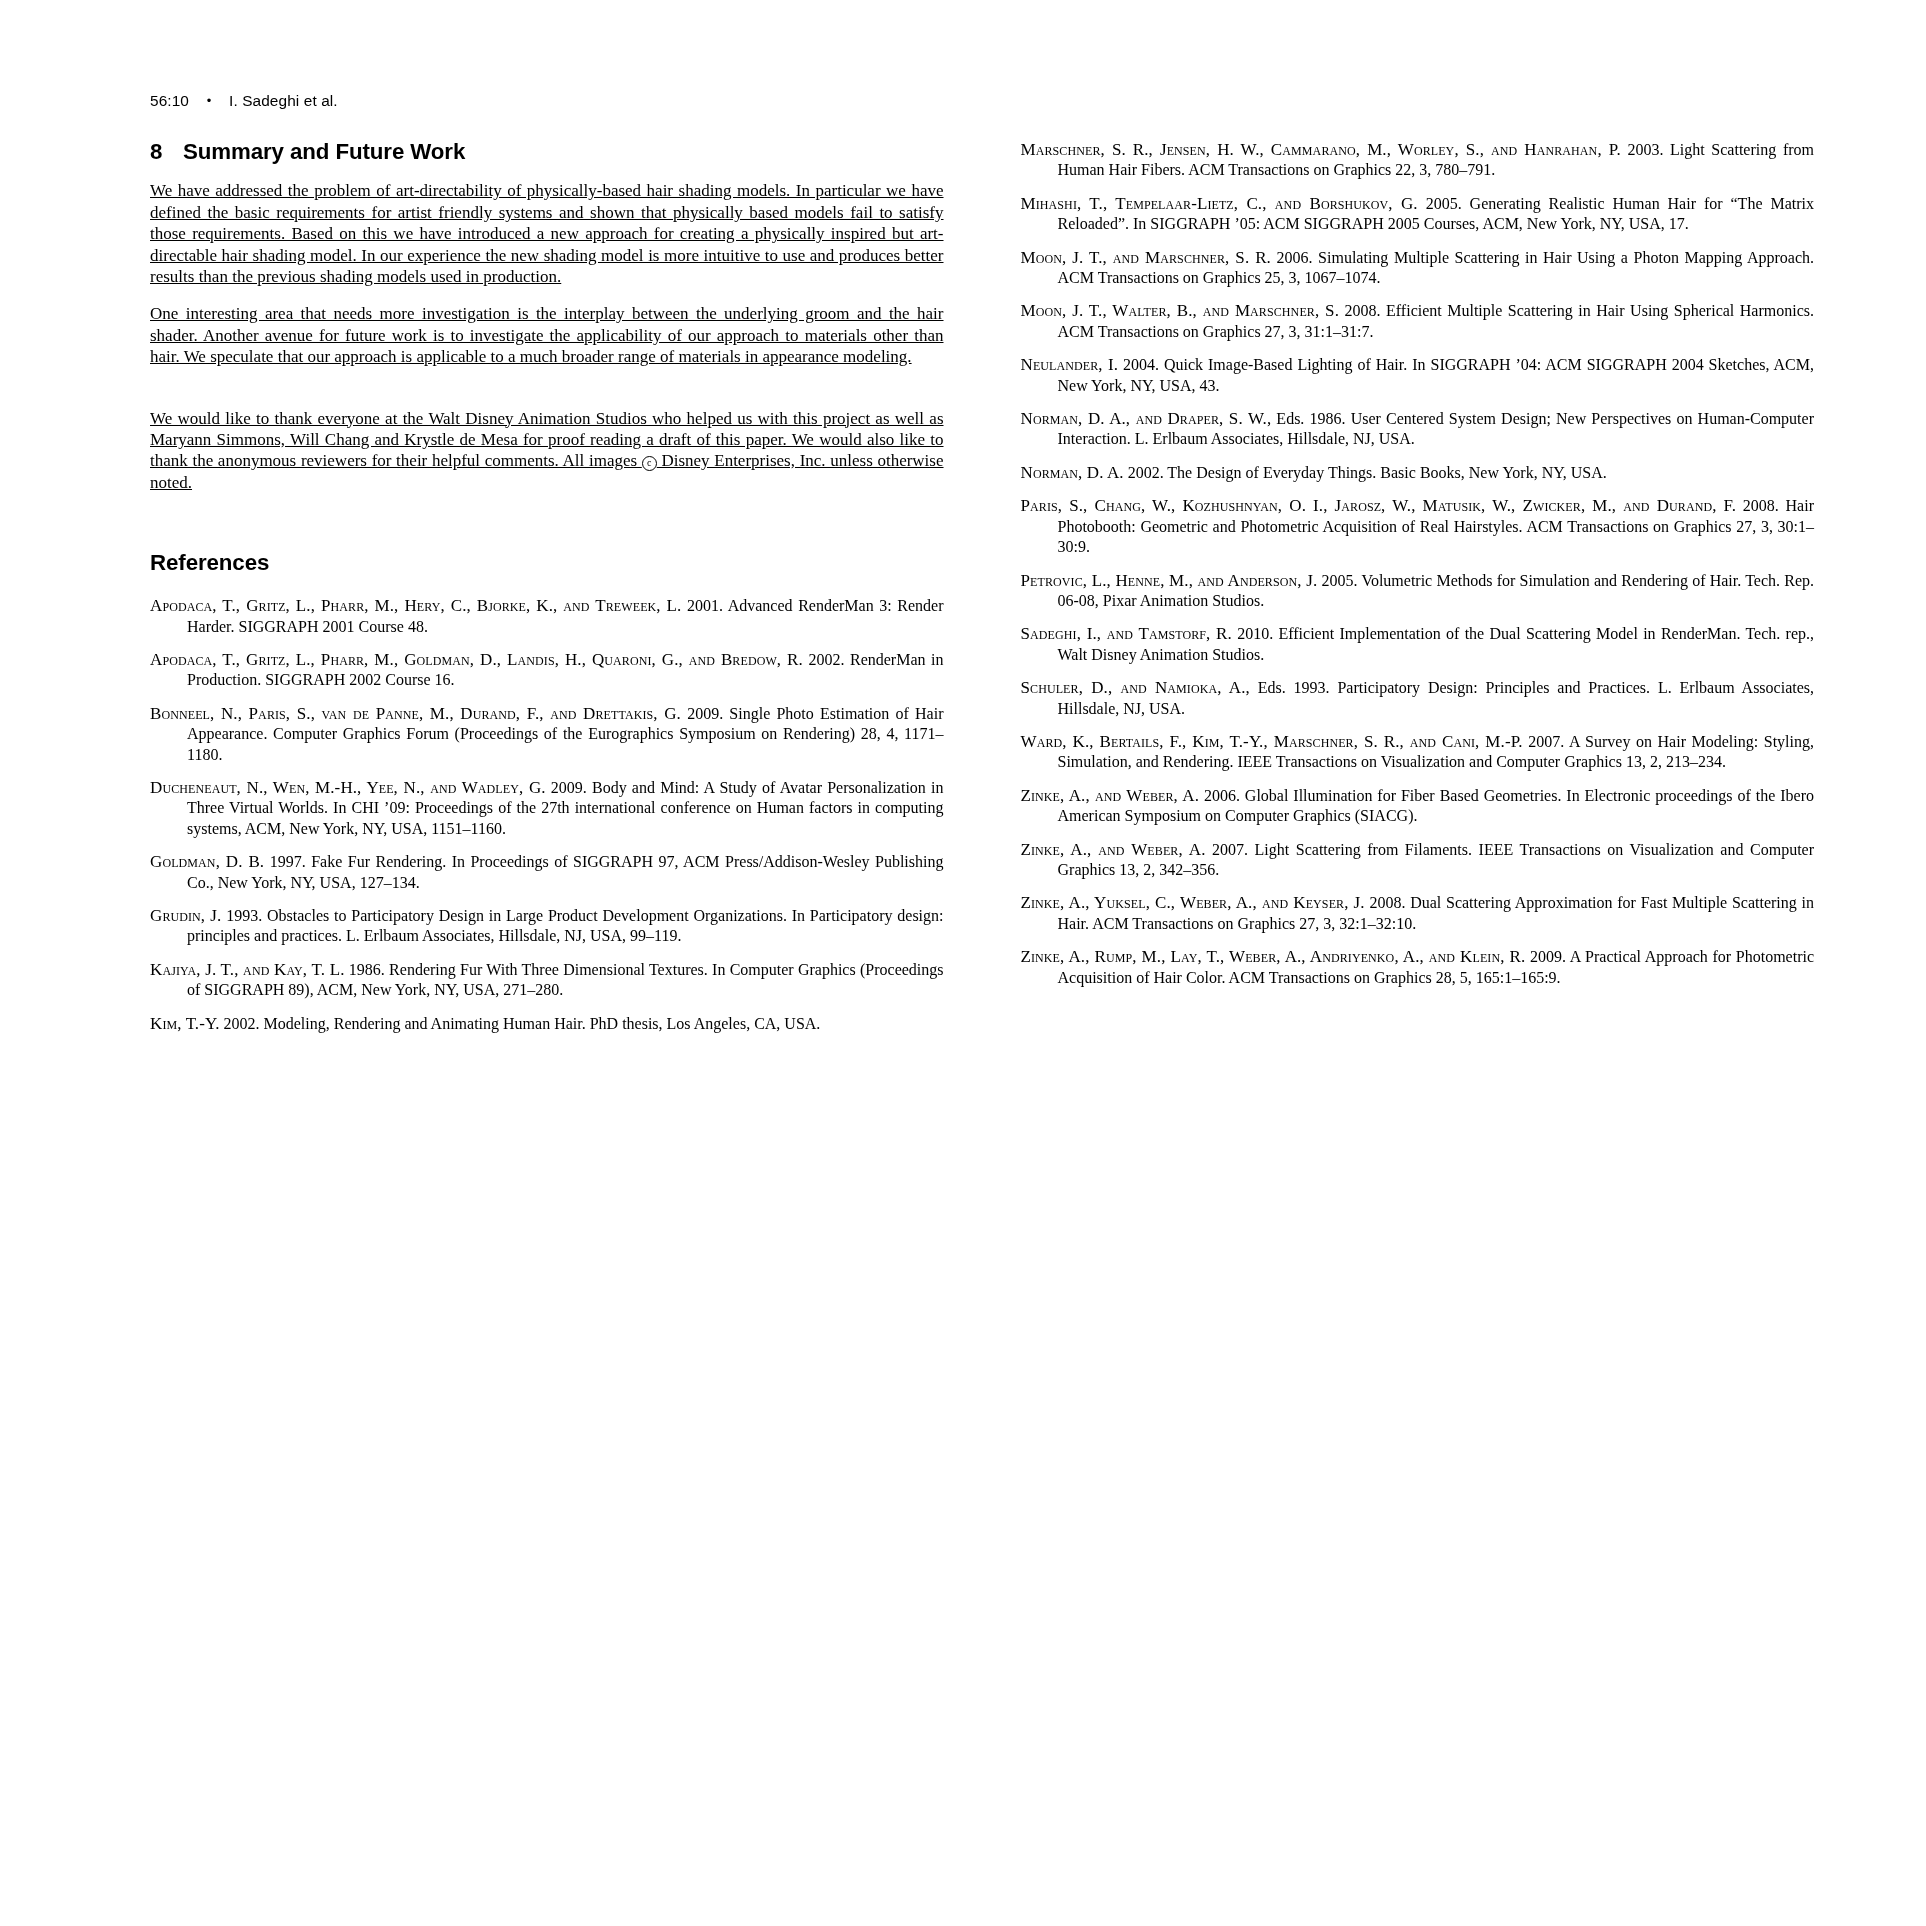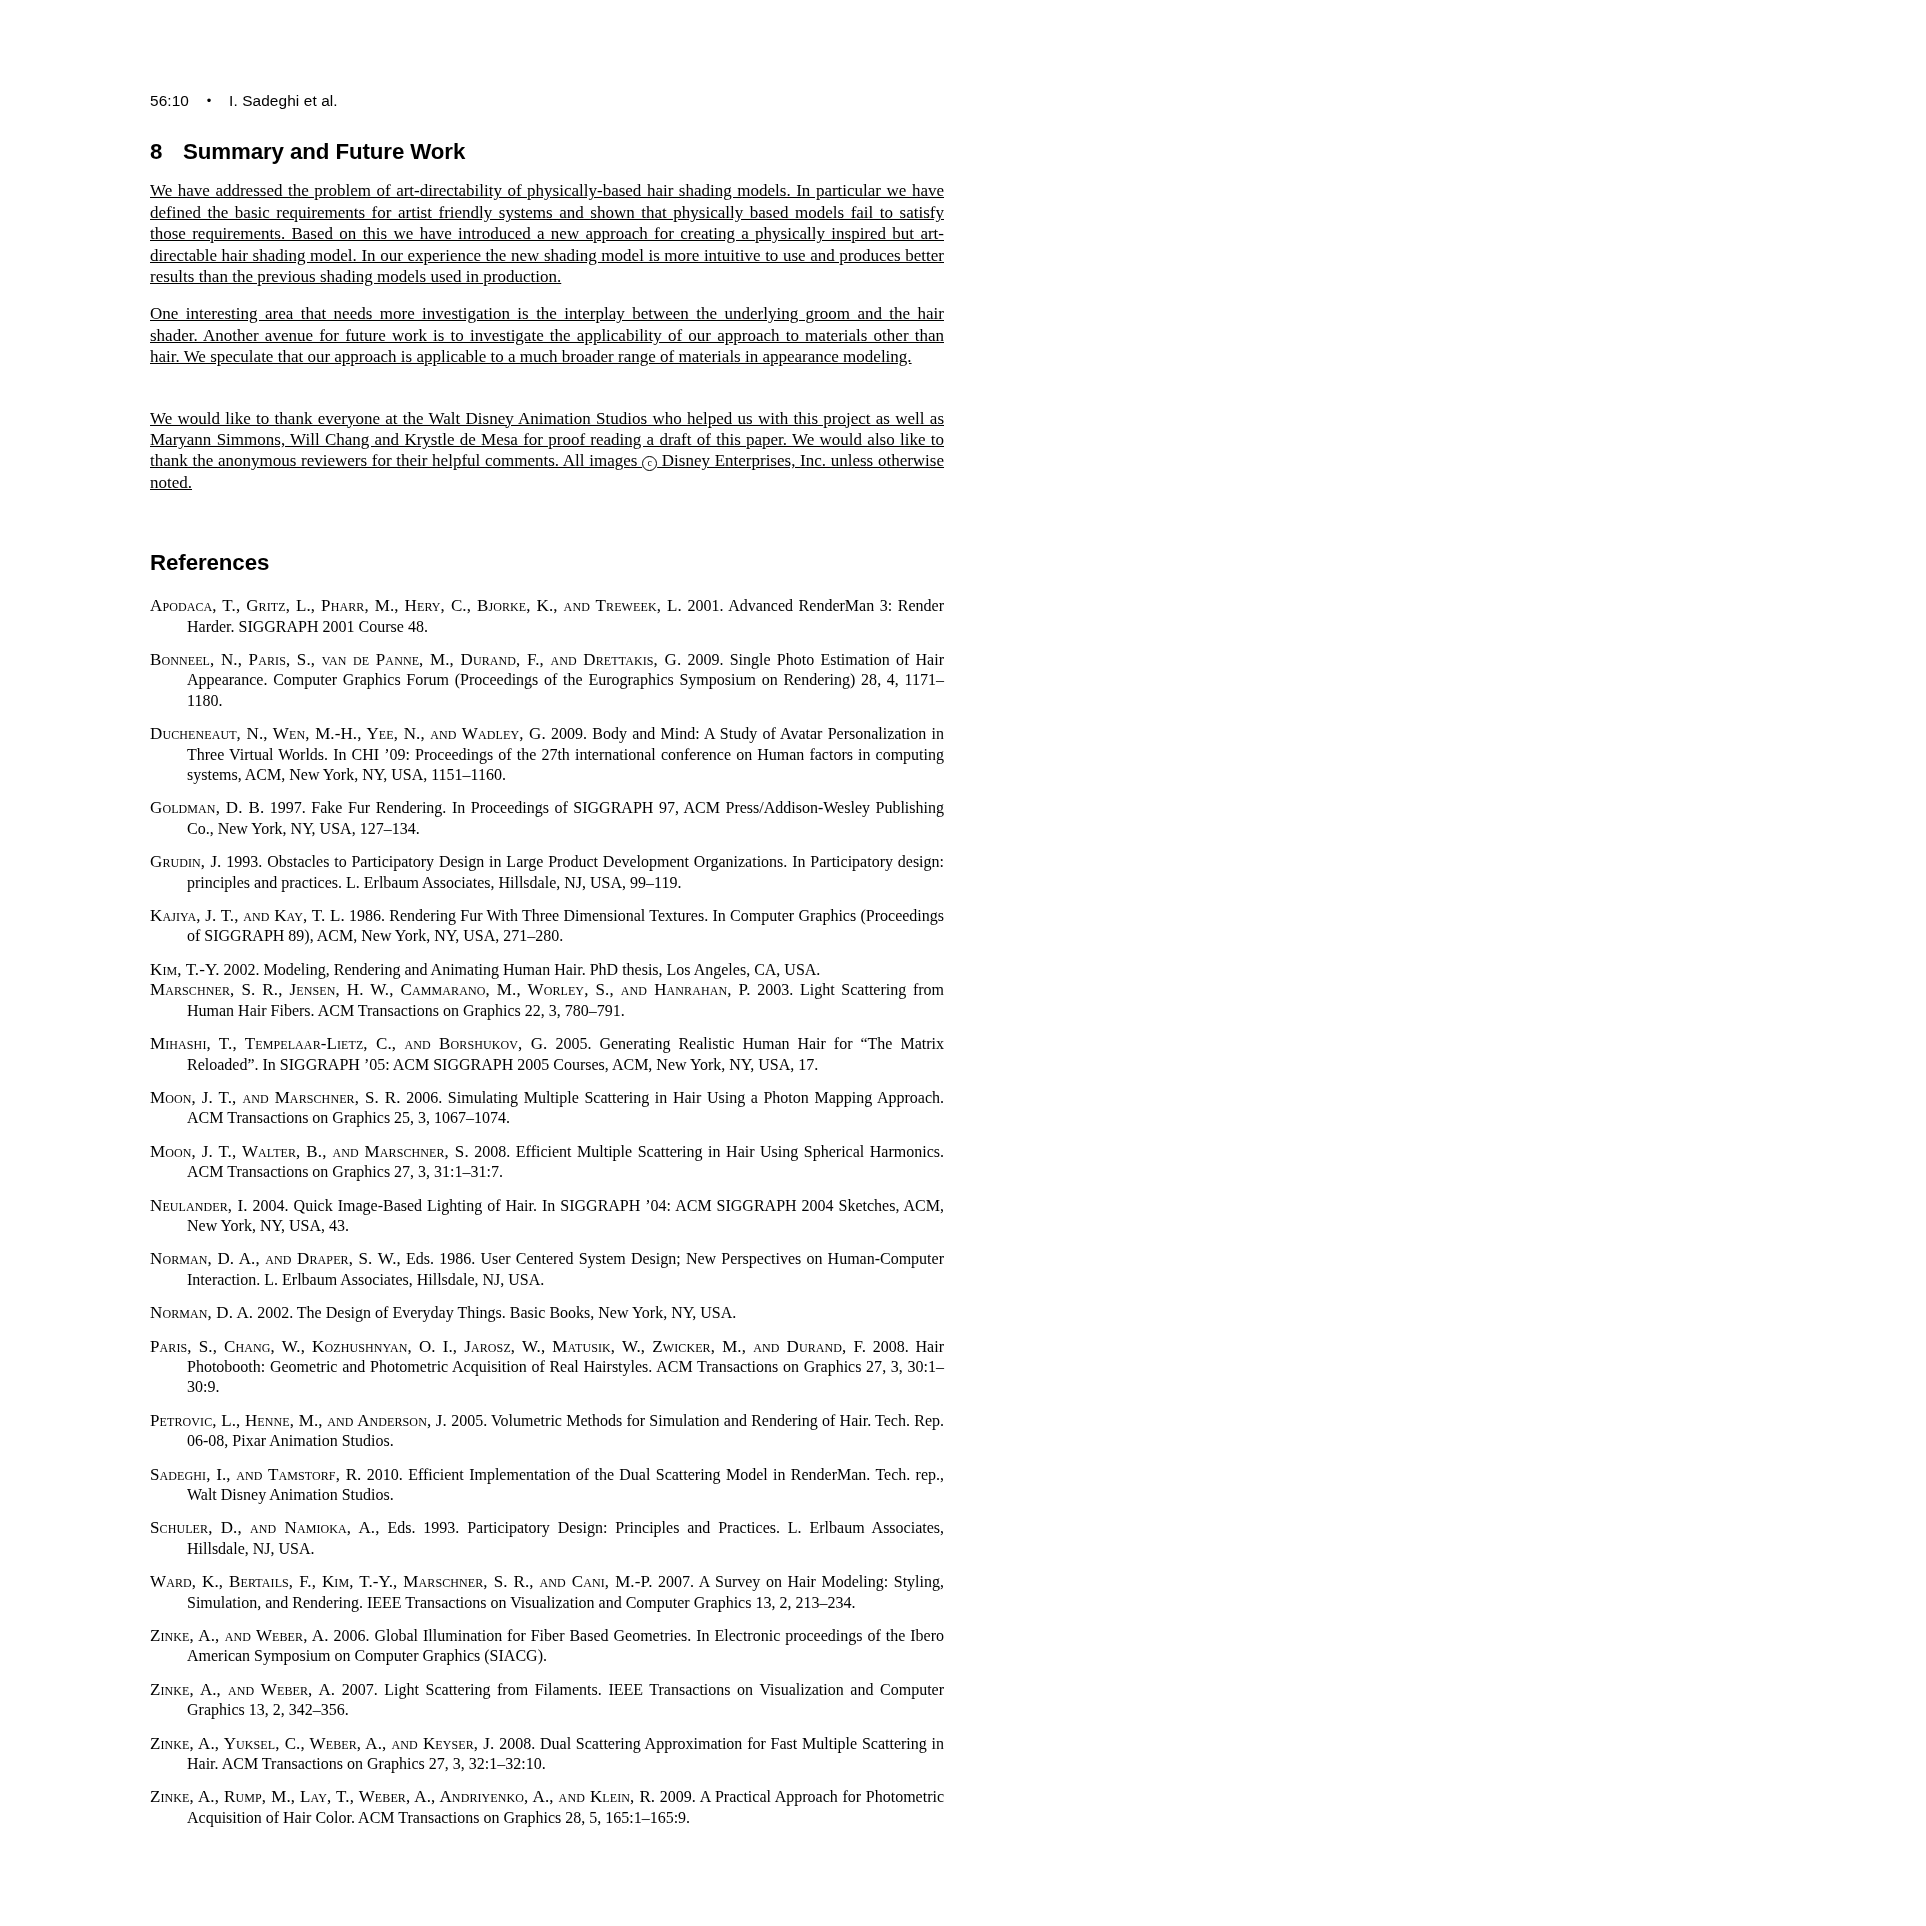--- a/index.html
+++ b/index.html
@@ -36,21 +36,21 @@
   .runhead .bullet {
     display: inline-block;
     padding: 0 17.7px;
     font-size: 13px;
     vertical-align: 0.8px;
   }
 
   
   .columns {
     display: flex;
-    flex-direction: column;
+    flex-direction: row;
     align-items: flex-start;
     width: 1664px;
   }
   .col {
     width: 794px;
   }
   .col.left  { margin-right: 77px; }
 
   
   h2.sec {
@@ -136,20 +136,21 @@
 
       <div class="gap-before-ack"></div>
 
 
       <p class="body"><span>We would like to thank everyone at the Walt Disney Animation Studios who helped us with this project as well as Maryann Simmons, Will Chang and Krystle de Mesa for proof reading a draft of this paper. We would also like to thank the anonymous reviewers for their helpful comments. All images </span><span class="copysym">c</span><span> Disney Enterprises, Inc. unless otherwise noted.</span></p>
 
       <h2 class="sec refs">References</h2>
 
       <div>
         <div class="ref"><span class="sc">Apodaca, T., Gritz, L., Pharr, M., Hery, C., Bjorke, K., and Treweek, L.</span><span> 2001. Advanced RenderMan 3: Render Harder. SIGGRAPH 2001 Course 48.</span></div>
+        <div class="ref"><span class="sc">Apodaca, T., Gritz, L., Pharr, M., Goldman, D., Landis, H., Quaroni, G., and Bredow, R.</span><span> 2002. RenderMan in Production. SIGGRAPH 2002 Course 16.</span></div>
         <div class="ref"><span class="sc">Bonneel, N., Paris, S., van de Panne, M., Durand, F., and Drettakis, G.</span><span> 2009. Single Photo Estimation of Hair Appearance. </span><span class="it">Computer Graphics Forum (Proceedings of the Eurographics Symposium on Rendering) 28</span><span>, 4, 1171–1180.</span></div>
         <div class="ref"><span class="sc">Ducheneaut, N., Wen, M.-H., Yee, N., and Wadley, G.</span><span> 2009. Body and Mind: A Study of Avatar Personalization in Three Virtual Worlds. In </span><span class="it">CHI ’09: Proceedings of the 27th international conference on Human factors in computing systems</span><span>, ACM, New York, NY, USA, 1151–1160.</span></div>
         <div class="ref"><span class="sc">Goldman, D. B.</span><span> 1997. Fake Fur Rendering. In </span><span class="it">Proceedings of SIGGRAPH 97</span><span>, ACM Press/Addison-Wesley Publishing Co., New York, NY, USA, 127–134.</span></div>
         <div class="ref"><span class="sc">Grudin, J.</span><span> 1993. Obstacles to Participatory Design in Large Product Development Organizations. In </span><span class="it">Participatory design: principles and practices</span><span>. L. Erlbaum Associates, Hillsdale, NJ, USA, 99–119.</span></div>
         <div class="ref"><span class="sc">Kajiya, J. T., and Kay, T. L.</span><span> 1986. Rendering Fur With Three Dimensional Textures. In </span><span class="it">Computer Graphics (Proceedings of SIGGRAPH 89)</span><span>, ACM, New York, NY, USA, 271–280.</span></div>
         <div class="ref"><span class="sc">Kim, T.-Y.</span><span> 2002. </span><span class="it">Modeling, Rendering and Animating Human Hair</span><span>. PhD thesis, Los Angeles, CA, USA.</span></div>
       </div>
     </div>
 
     <div class="col right">

